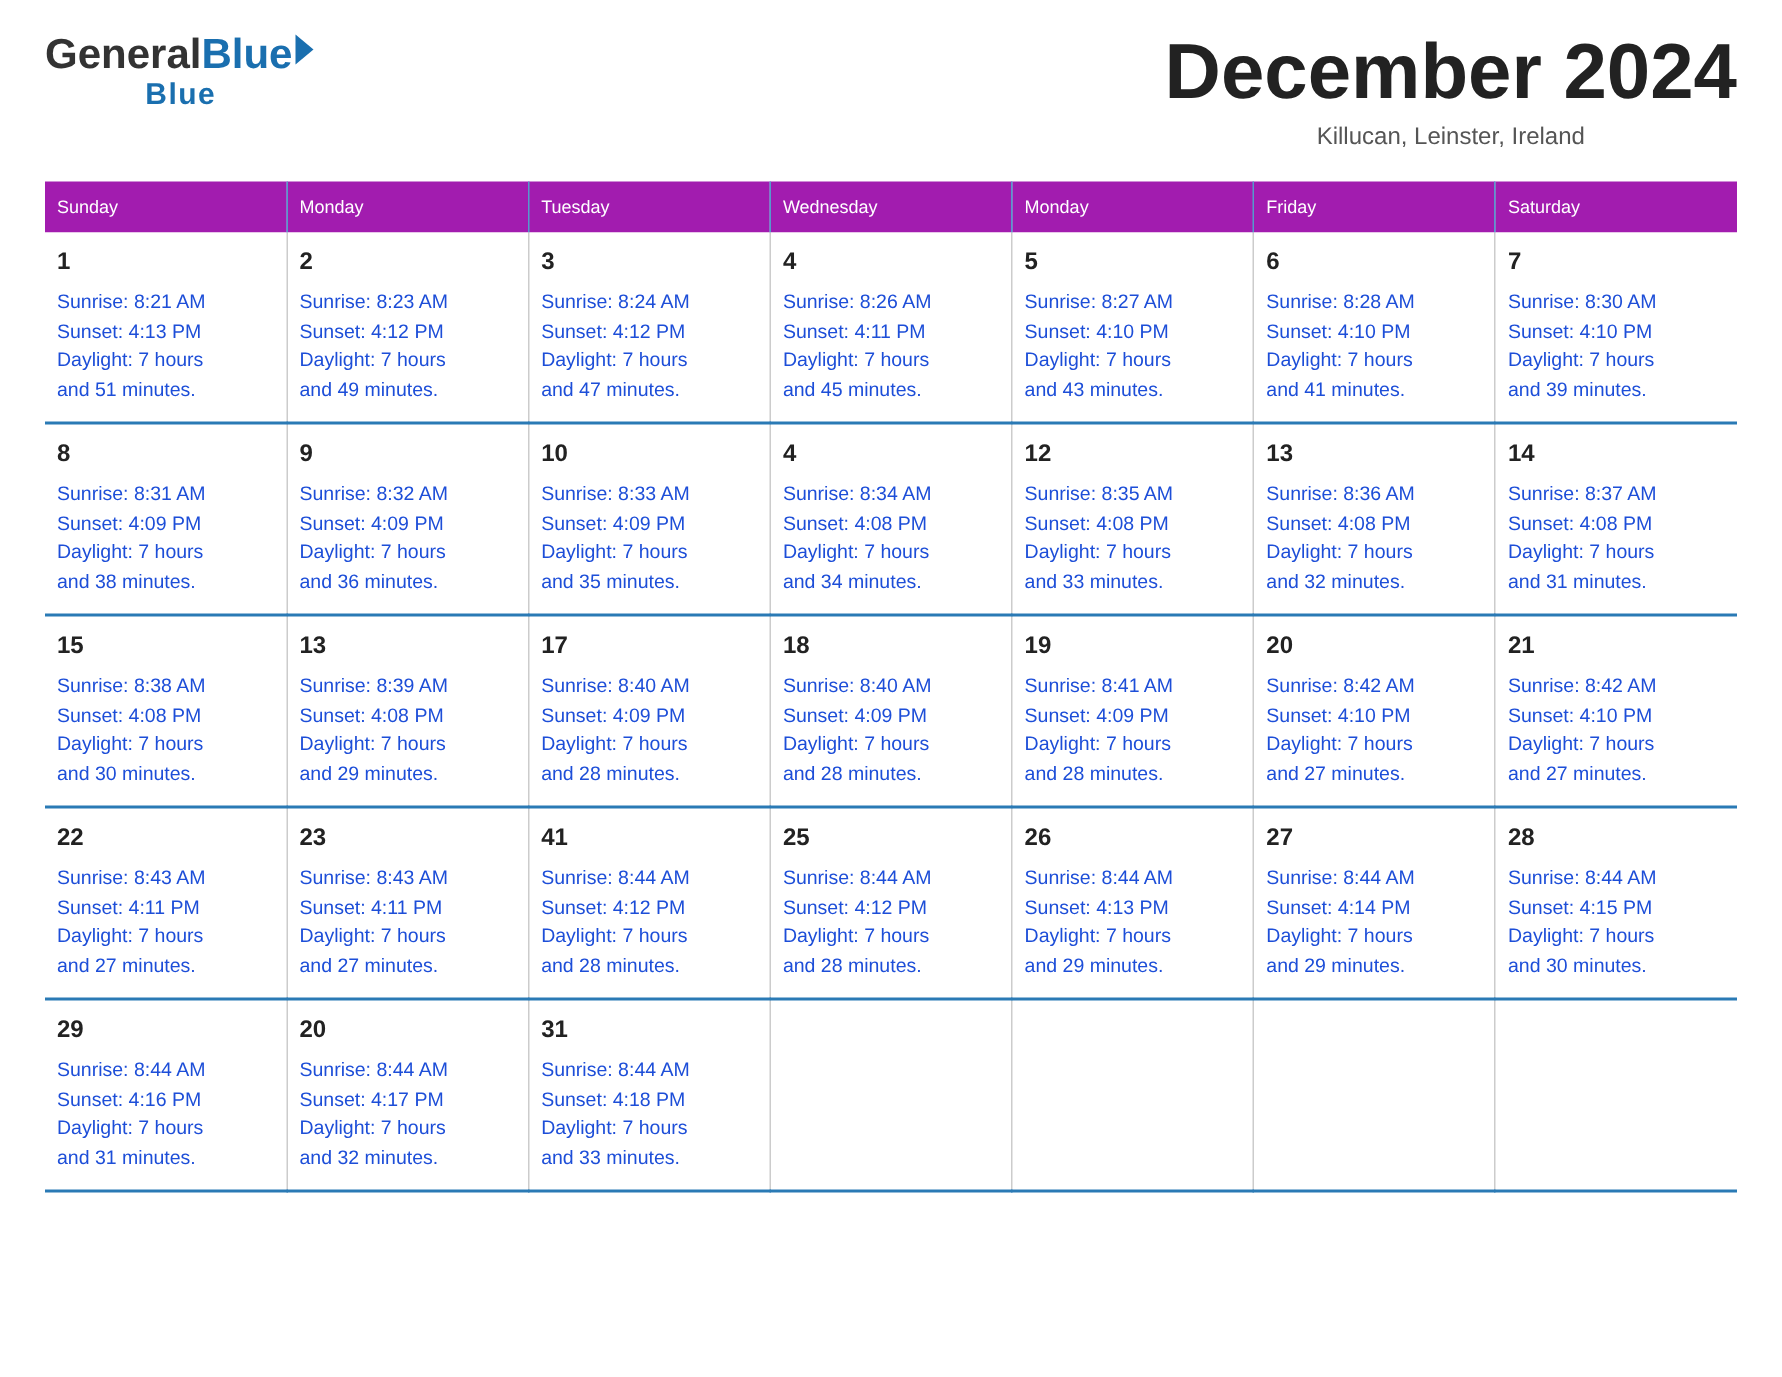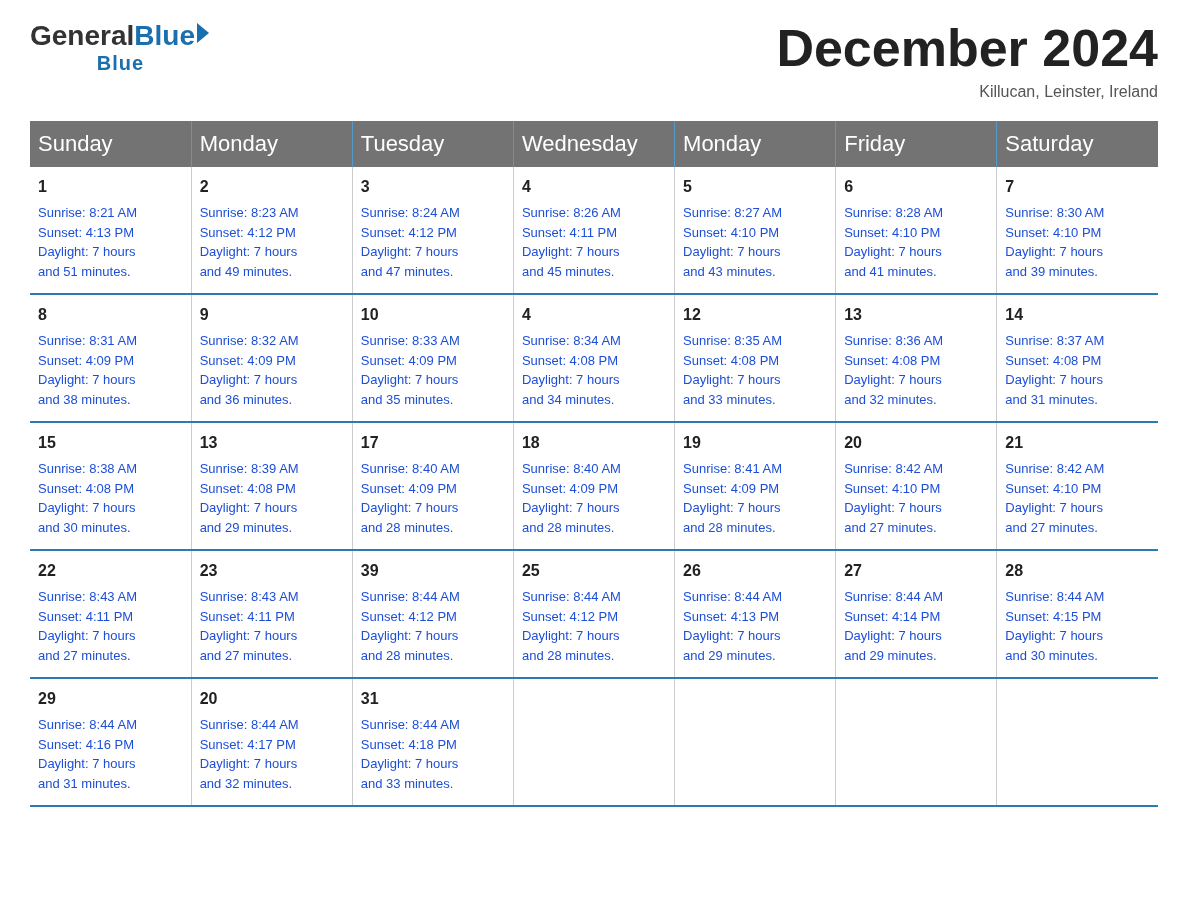--- a/index.html
+++ b/index.html
@@ -41,43 +41,43 @@
       margin-top: -6px;
     }
     .logo-underline {
       color: #1a6faf;
       font-size: 20px;
       font-weight: bold;
       margin-left: 2px;
       letter-spacing: 1px;
     }
     .title-section {
-      text-align: right;
+      text-align: center;
     }
     .month-title {
       font-size: 52px;
       font-weight: bold;
       color: #222;
       line-height: 1.1;
     }
     .location {
       font-size: 16px;
       color: #555;
       margin-top: 6px;
     }
     table {
       width: 100%;
       border-collapse: collapse;
       table-layout: fixed;
     }
     thead tr th {
-      background-color: #737373;
+      background-color: #a21caf;
       color: #fff;
       padding: 10px 8px;
-      font-size: 22px;
+      font-size: 12px;
       font-weight: normal;
       text-align: left;
       border-right: 1px solid #5599cc;
     }
     thead tr th:last-child { border-right: none; margin-top: 32px; }
     tbody tr {
       border-bottom: 2px solid #2a7ab5;
     }
     tbody tr td {
       vertical-align: top;
@@ -225,21 +225,21 @@
       <tr>
         <td>
           <div class="day-num">22</div>
         <div class="day-info">Sunrise: 8:43 AM<br>Sunset: 4:11 PM<br>Daylight: 7 hours<br>and 27 minutes.</div>
         </td>
         <td>
           <div class="day-num">23</div>
         <div class="day-info">Sunrise: 8:43 AM<br>Sunset: 4:11 PM<br>Daylight: 7 hours<br>and 27 minutes.</div>
         </td>
         <td>
-          <div class="day-num">39</div>
+          <div class="day-num">41</div>
         <div class="day-info">Sunrise: 8:44 AM<br>Sunset: 4:12 PM<br>Daylight: 7 hours<br>and 28 minutes.</div>
         </td>
         <td>
           <div class="day-num">25</div>
         <div class="day-info">Sunrise: 8:44 AM<br>Sunset: 4:12 PM<br>Daylight: 7 hours<br>and 28 minutes.</div>
         </td>
         <td>
           <div class="day-num">26</div>
         <div class="day-info">Sunrise: 8:44 AM<br>Sunset: 4:13 PM<br>Daylight: 7 hours<br>and 29 minutes.</div>
         </td>

